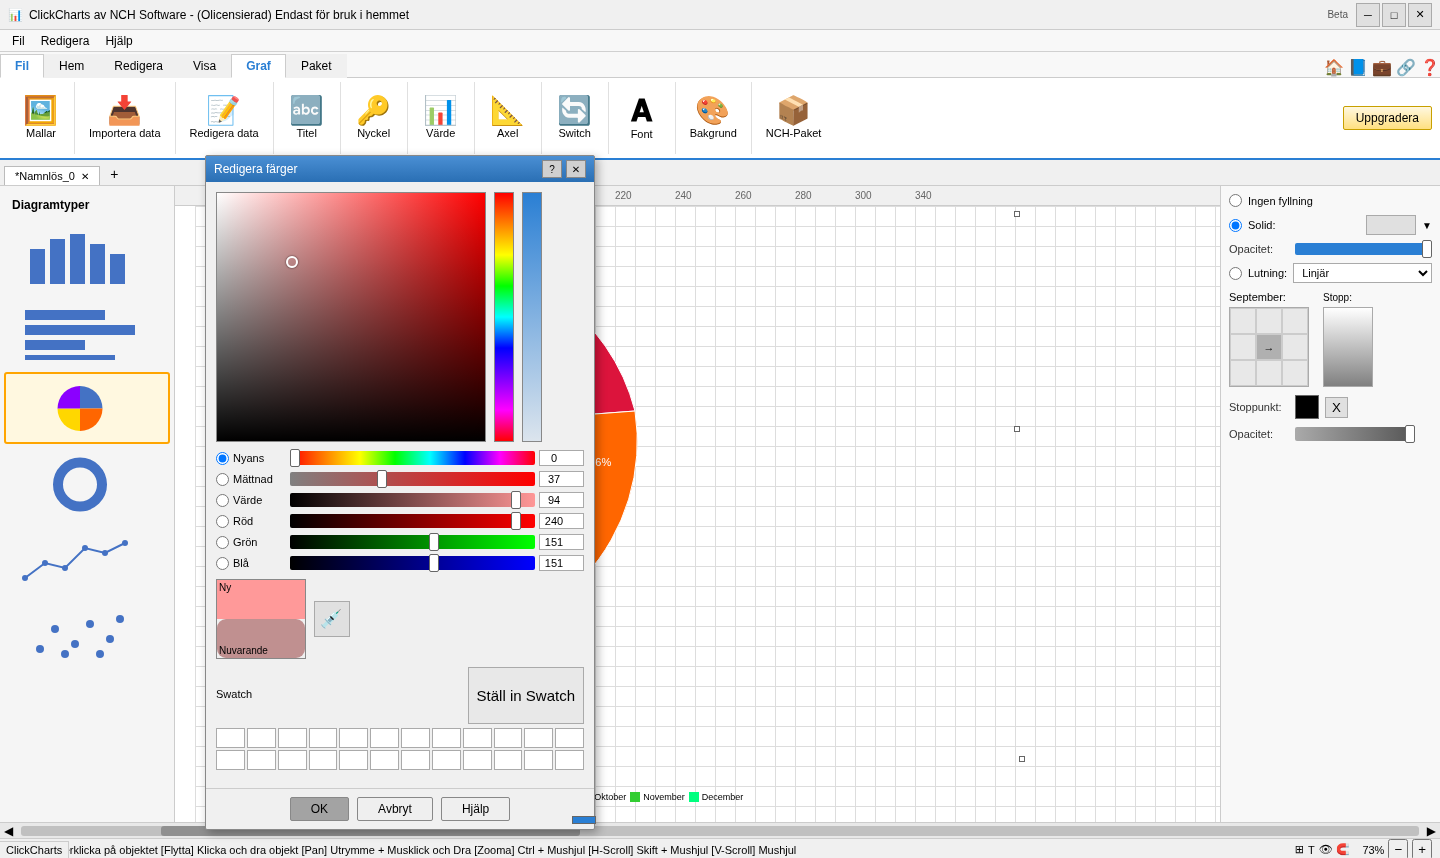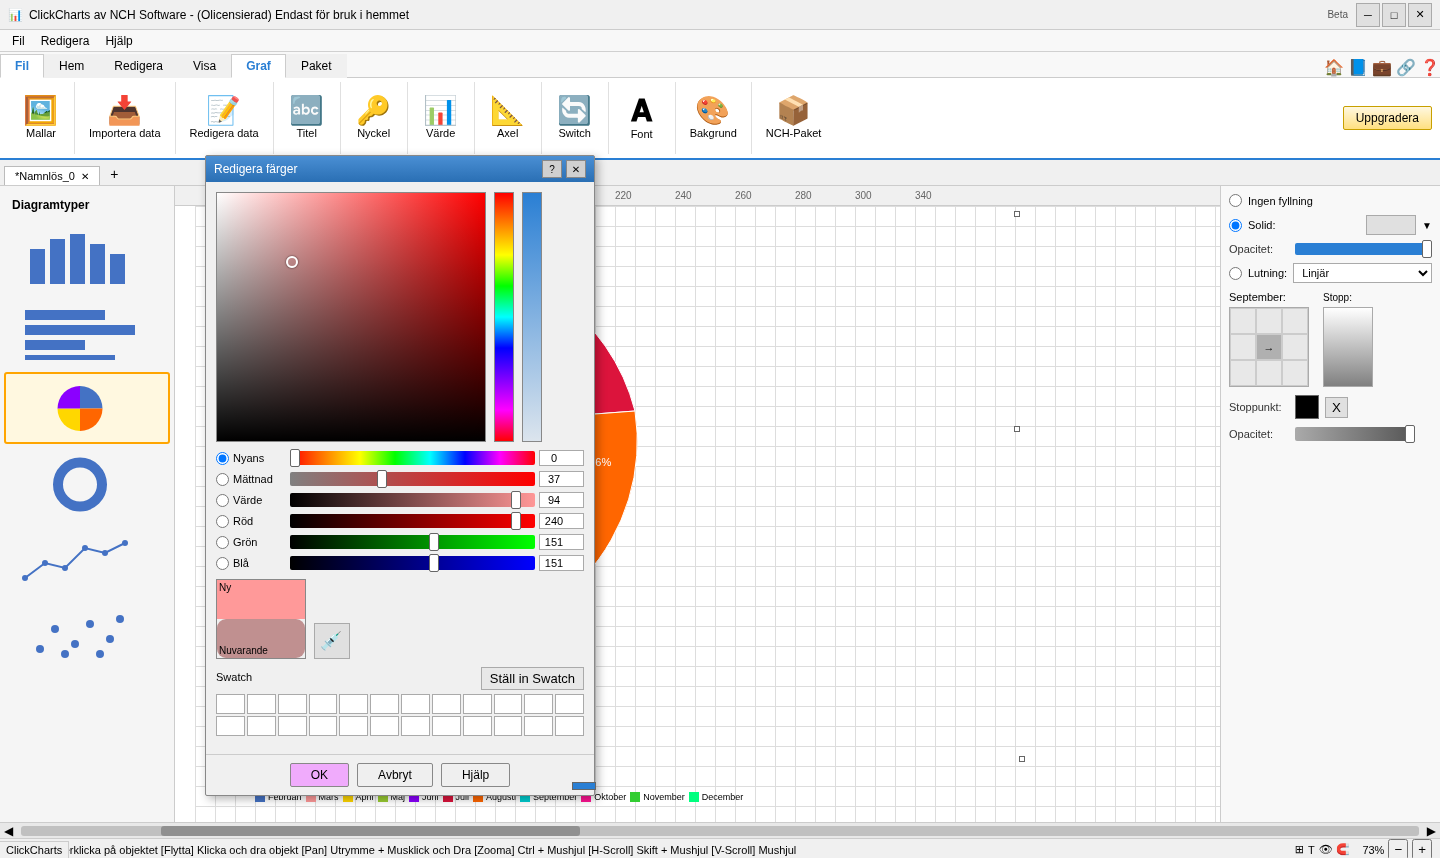--- a/index.html
+++ b/index.html
@@ -371,42 +371,42 @@
       gap: 2px;
       margin-bottom: 8px;
     }
     .swatch-cell {
       height: 20px;
       border: 1px solid #aaa;
       cursor: pointer;
     }
     #swatch-label { font-size: 11px; margin-bottom: 4px; }
     #set-swatch-btn {
-      padding: 3px 8px;
+      padding: 19px 8px;
       background: #e8e8e8;
       border: 1px solid #aaa;
       cursor: pointer;
-      font-size: 13px;
+      font-size: 15px;
       float: right;
     }
     #dialog-footer {
       display: flex;
       justify-content: center;
       gap: 8px;
       padding: 8px;
       border-top: 1px solid #ccc;
     }
     .dialog-action-btn {
       padding: 4px 20px;
       border: 1px solid #888;
       cursor: pointer;
       font-size: 12px;
       border-radius: 2px;
     }
-    .dialog-action-btn.ok { background: #f0abfc; }
+    .dialog-action-btn.ok { background: #a3a3a3; }
 
     
     #statusbar {
       height: 22px;
       background: #f0f0f0;
       border-top: 1px solid #ccc;
       display: flex;
       align-items: center;
       justify-content: space-between;
       padding: 0 8px;
@@ -900,21 +900,21 @@
       <div class="slider-row">
         <div class="slider-label">
           <input type="radio" name="colormode" style="">
           <span>Blå</span>
         </div>
         <input type="range" min="0" max="255" value="151" class="color-slider blue-slider-bg" style="">
         <input type="number" value="151" class="slider-input" style="">
       </div>
     </div>
 
-    <div style="display:flex;gap:8px;align-items:flex-end;margin-top:8px;">
+    <div style="display:flex;gap:8px;align-items:center;margin-top:8px;">
       <div id="new-current-box">
         <div class="new-half">
           <span class="new-label">Ny</span>
         </div>
         <div class="current-half">
           <span class="current-label">Nuvarande</span>
         </div>
       </div>
       <div class="eyedropper-btn">💉</div>
     </div>

